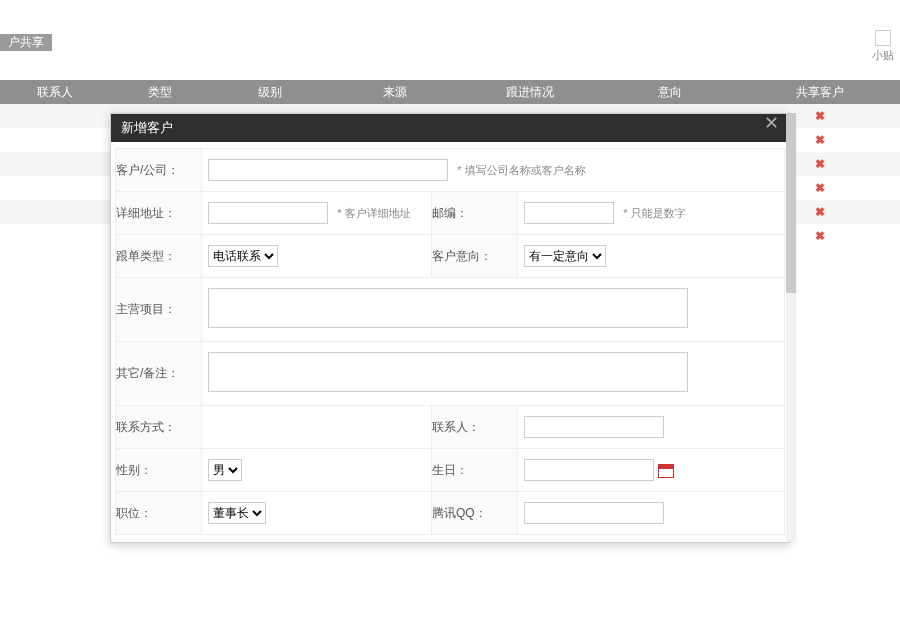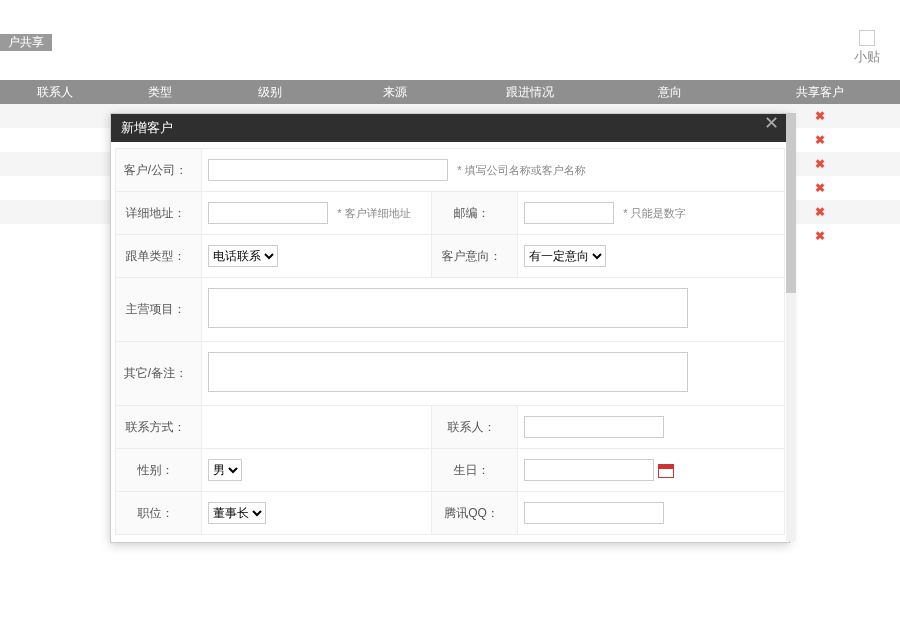--- a/index.html
+++ b/index.html
@@ -1,18 +1,18 @@
 <!DOCTYPE html>
 <html><head>
 <meta charset="utf-8">
 <style>
   *{box-sizing:border-box;margin:0;padding:0;font-family:"Microsoft YaHei",Arial,sans-serif;}
   body{background:#fff;width:900px;height:620px;overflow:hidden;position:relative;font-size:12px;color:#333;}
   .top-tab{position:absolute;left:0;top:34px;background:#9a9a9a;color:#fff;font-size:12px;padding:0 8px;}
-  .tip{position:absolute;right:20px;top:30px;font-size:13px;color:#888;}
+  .tip{position:absolute;right:6px;top:30px;font-size:11px;color:#888;}
   .tip-box{width:16px;height:16px;border:1px solid #ccc;margin:0 auto 2px auto;}
   table.bg{width:100%;border-collapse:collapse;table-layout:fixed;margin-top:80px;}
   table.bg th{background:#8f8f8f;color:#fff;font-weight:normal;font-size:12px;height:24px;text-align:center;}
   table.bg td{height:24px;text-align:center;font-size:12px;color:#666;}
   table.bg tr.row{background:#f5f5f5;}
   table.bg tr.rowalt{background:#fff;}
   .del{color:#e74c3c;font-weight:bold;cursor:pointer;}
   
   .modal{position:absolute;left:110px;top:113px;width:680px;background:#fff;border:1px solid #ccc;box-shadow:0 2px 10px rgba(0,0,0,.2);}
   .modal-head{background:#2f2f2f;color:#fff;height:28px;line-height:28px;padding:0 10px;font-size:13px;display:flex;justify-content:space-between;align-items:flex-start;}
@@ -24,21 +24,21 @@
   input[type=text]{border:1px solid #ccc;height:22px;padding:0 4px;font-size:12px;}
   textarea{border:1px solid #ccc;font-size:12px;padding:3px;resize:none;}
   select{border:1px solid #ccc;height:22px;font-size:12px;background:#fff;}
   .hint{color:#888;font-size:11px;padding-left:6px;}
   .hint:before{content:"* ";}
   .cal-icon{display:inline-block;width:16px;height:14px;background:#fff;border:1px solid #c33;position:relative;vertical-align:middle;margin-left:4px;}
   .cal-icon:before{content:"";position:absolute;left:0;right:0;top:0;height:4px;background:#c33;}
   
   .form-table{border-collapse:collapse;width:100%;}
   .form-table td{border:1px solid #ededed;height:32px;vertical-align:middle;}
-  .form-table td.lab{width:86px;text-align:center;padding-right:6px;background:#fafafa;color:#555;}
+  .form-table td.lab{width:86px;text-align:left;padding-right:6px;background:#fafafa;color:#555;}
   .form-table td.lab span:after{content:"：";}
   .form-table td.val{padding:10px 6px;}
 </style>
 </head>
 <body>
 
 <div class="top-tab">户共享</div>
 <div class="tip">
   <div class="tip-box"></div>
   <span>小贴</span>

